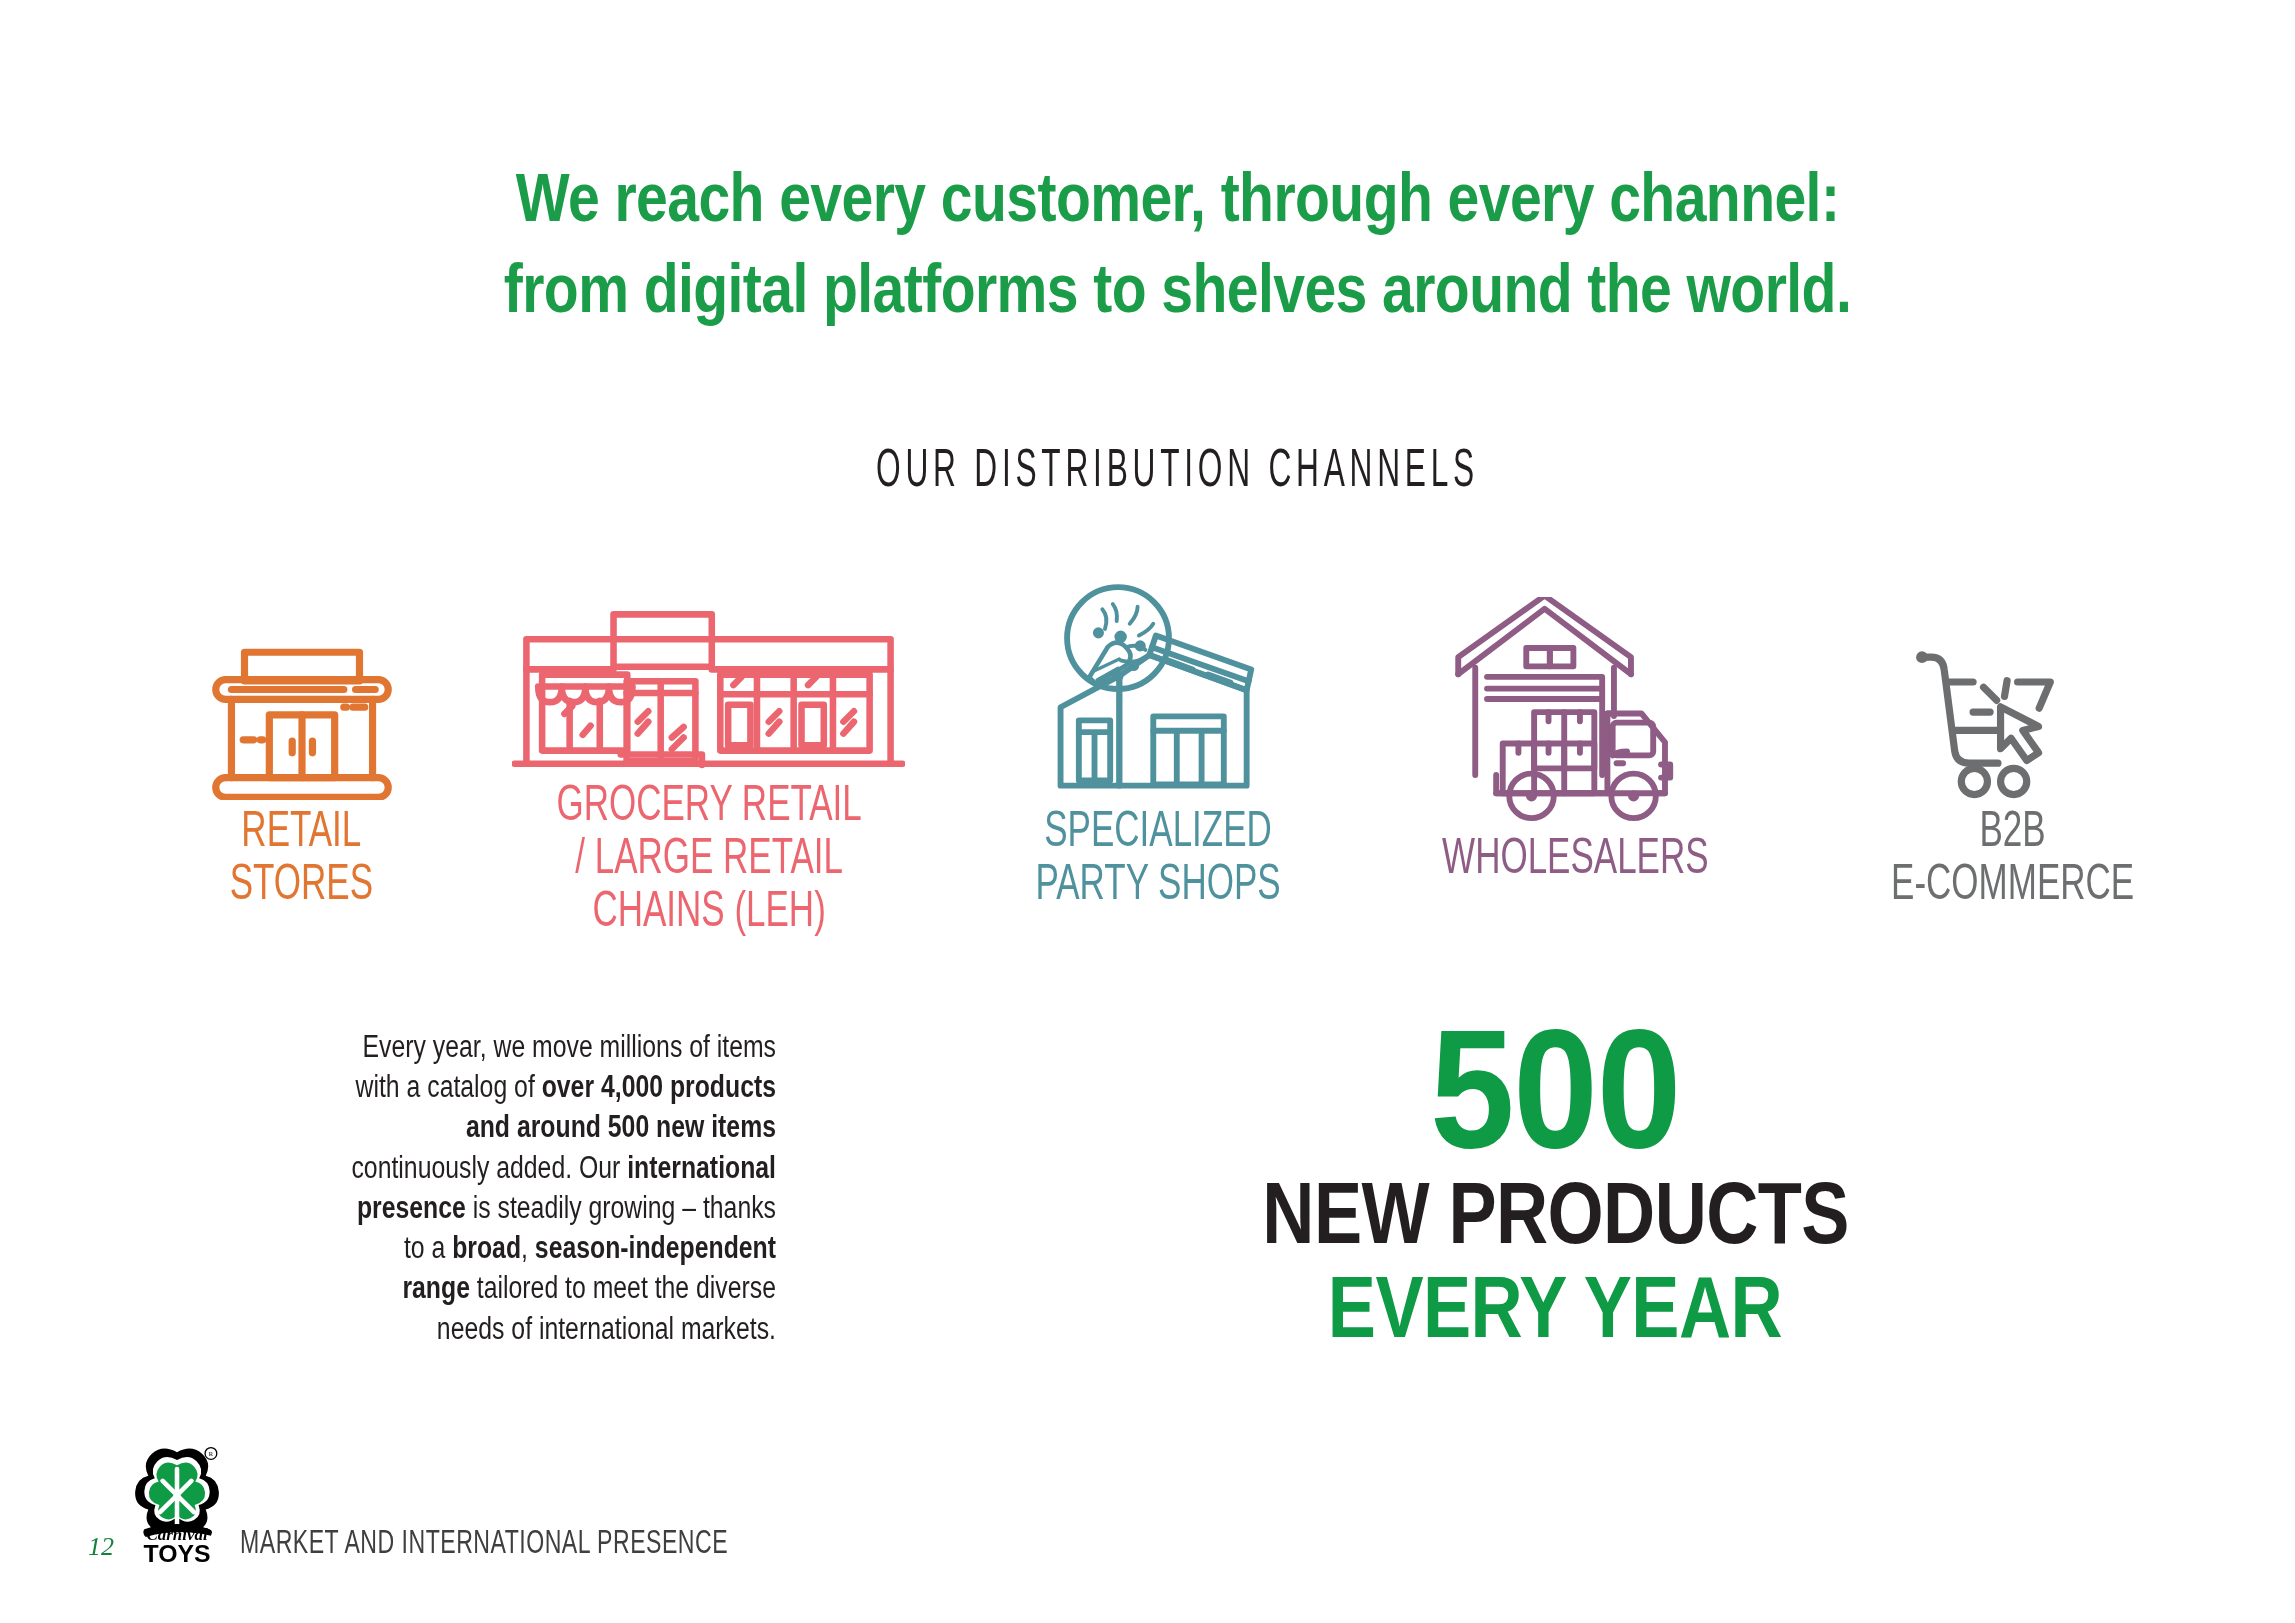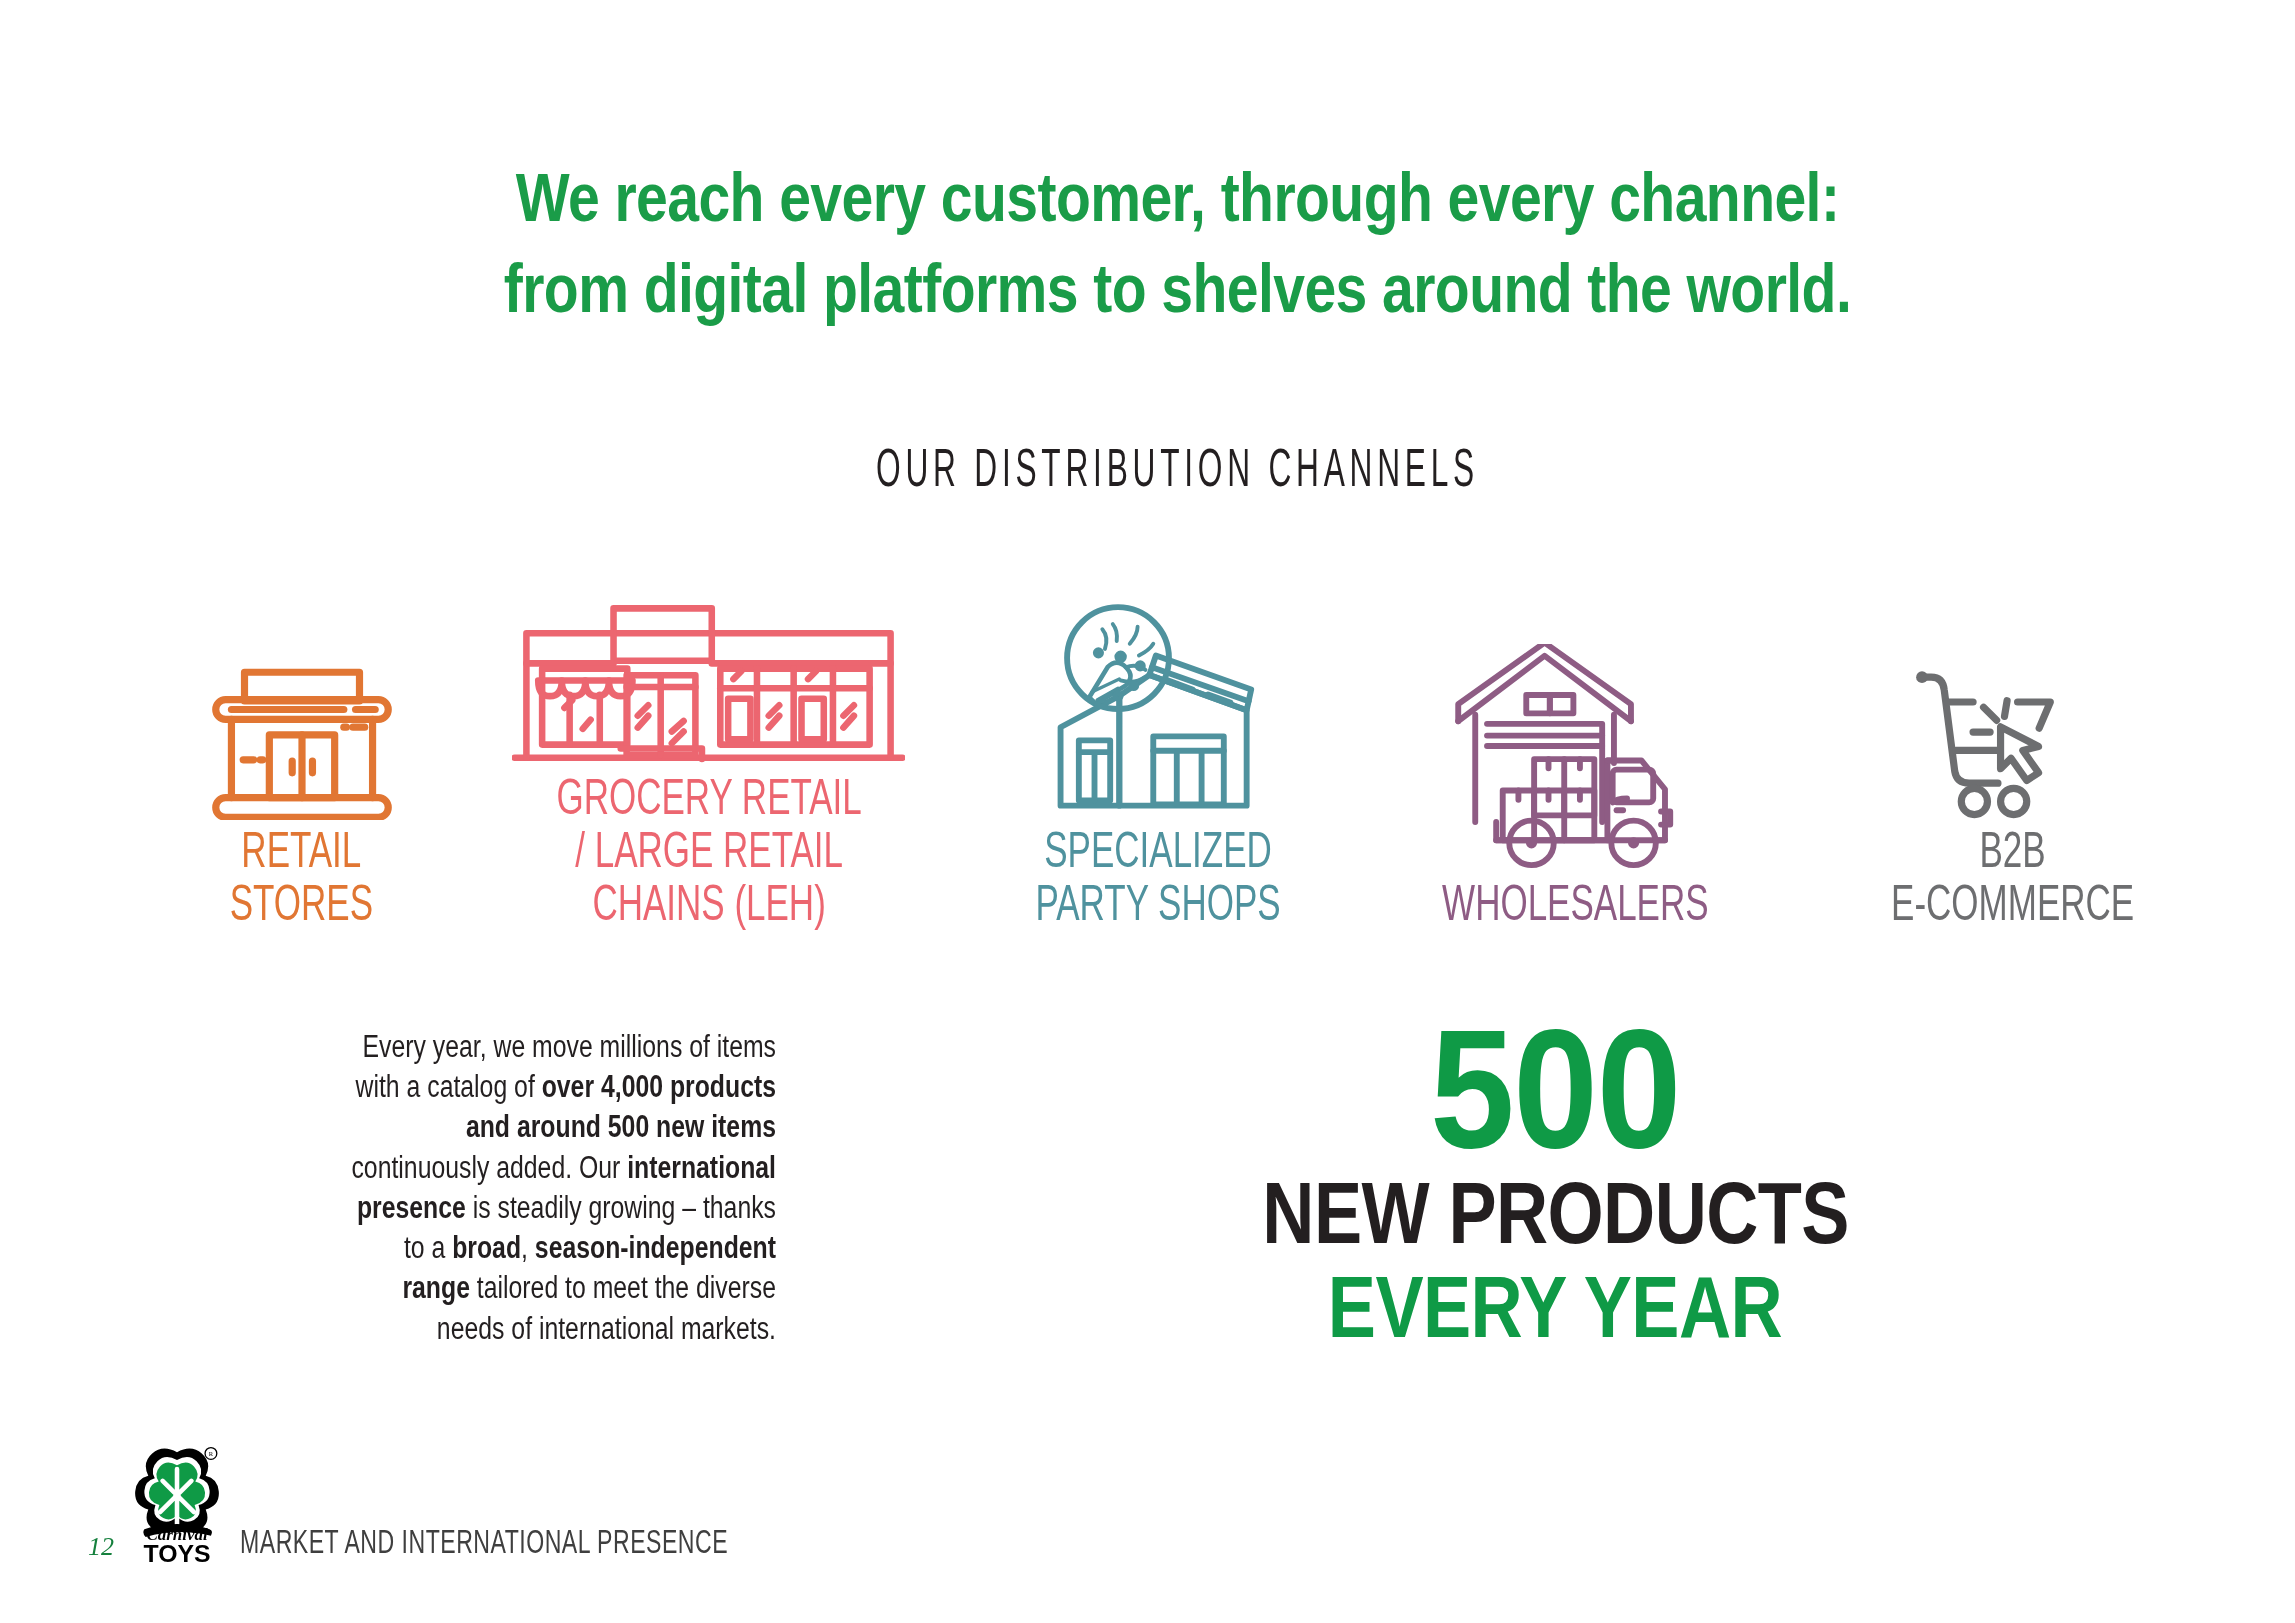--- a/index.html
+++ b/index.html
@@ -36,21 +36,21 @@
     font-weight:300;
     letter-spacing:7.2px;
     font-family:"Liberation Sans",sans-serif;
     transform:scaleX(0.66) scaleY(1.12);
     transform-origin:50% 50%;
   }
 
   
   .channels{
     position:absolute;left:131px;top:537px;width:2055px;height:393px;
-    display:flex;align-items:flex-end;justify-content:space-between;
+    display:flex;align-items:center;justify-content:space-between;
   }
   .channel{
     display:flex;flex-direction:column;align-items:center;
     position:relative;
   }
   .chan-icon{
     display:flex;align-items:flex-end;justify-content:center;
     height:242px;
   }
   .chan-label{

